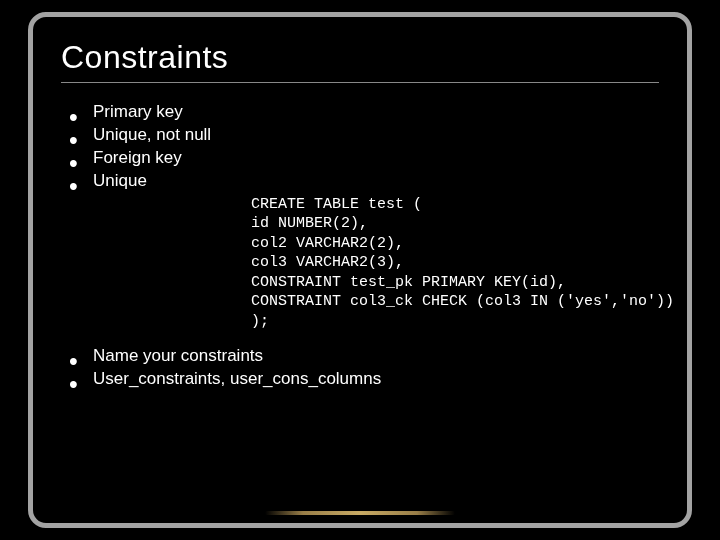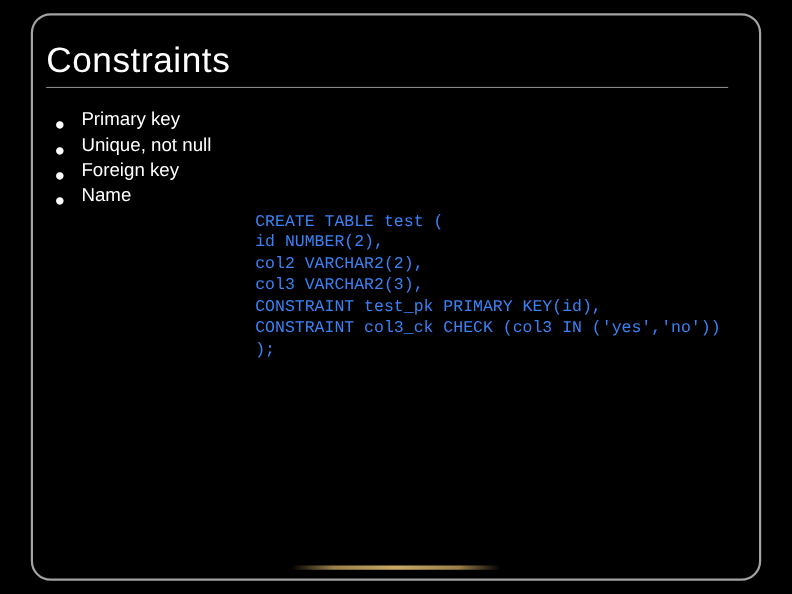--- a/index.html
+++ b/index.html
@@ -9,23 +9,23 @@
     font-family: Tahoma, Verdana, Arial, sans-serif;
     color: #fff;
     position: relative;
   }
   .slide-frame {
     position: absolute;
     top: 12px;
     left: 28px;
     right: 28px;
     bottom: 12px;
-    border: 2px solid #a3a3a3;
+    border: 5px solid #a3a3a3;
     border-radius: 18px;
-    padding: 22px 28px 18px 12px;
+    padding: 22px 28px 18px 28px;
   }
   .slide-title {
     font-size: 32px;
     font-weight: 400;
     text-shadow: 2px 2px 3px rgba(0,0,0,0.9);
     margin-bottom: 6px;
     letter-spacing: 0.5px;
   }
   .title-rule {
     border: none;
@@ -48,21 +48,21 @@
     position: absolute;
     left: 0;
     top: 0;
     color: #fff;
     font-size: 25px;
   }
   .code-block {
     font-family: "Courier New", Courier, monospace;
     font-size: 15px;
     line-height: 1.3;
-    color: #3b82f6;
+    color: #ffffff;
     margin: 2px 0 14px 190px;
     white-space: pre;
     text-shadow: 1px 1px 2px rgba(0,0,0,0.8);
   }
   .bottom-accent {
     position: absolute;
     left: 50%;
     bottom: 8px;
     width: 190px;
     height: 4px;
@@ -80,26 +80,30 @@
 <body>
 
 <div class="slide-frame">
   <h1 class="slide-title">Constraints</h1>
   <hr class="title-rule">
 
   <ul class="bullets">
     <li><span>Primary key</span></li>
     <li><span>Unique, not null</span></li>
     <li><span>Foreign key</span></li>
-    <li><span>Name</span></li>
+    <li><span>Unique</span></li>
   </ul>
 
   <div class="code-block"><span>CREATE TABLE test (</span>
 <span>id NUMBER(2),</span>
 <span>col2 VARCHAR2(2),</span>
 <span>col3 VARCHAR2(3),</span>
 <span>CONSTRAINT test_pk PRIMARY KEY(id),</span>
 <span>CONSTRAINT col3_ck CHECK (col3 IN ('yes','no'))</span>
 <span>);</span></div>
 
+  <ul class="bullets">
+    <li><span>Name your constraints</span></li>
+    <li><span>User_constraints, user_cons_columns</span></li>
+  </ul>
 
   <div class="bottom-accent"></div>
 </div>
 
 </body></html>

